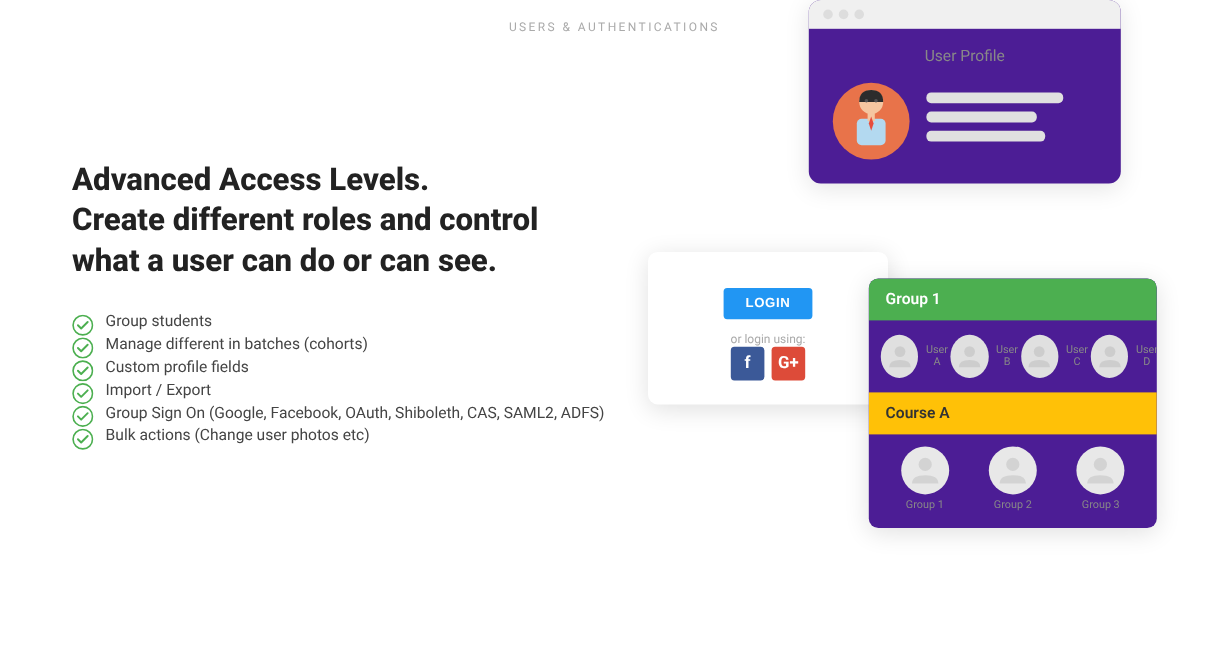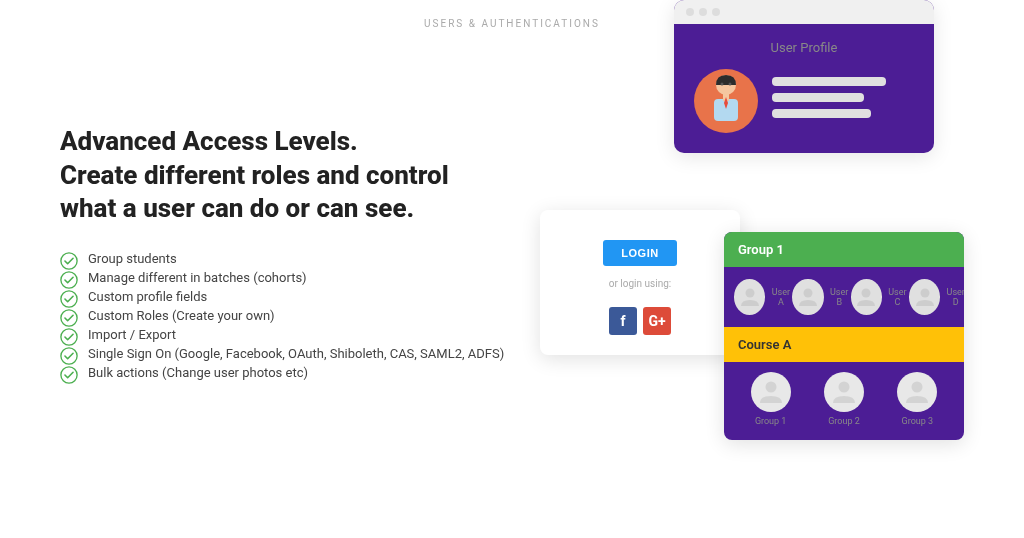--- a/index.html
+++ b/index.html
@@ -175,21 +175,21 @@
       letter-spacing: 0.5px;
       cursor: pointer;
       display: block;
       margin: 0 auto 12px auto;
     }
 
     .login-or {
       font-size: 10px;
       color: #aaa;
       text-align: center;
-      margin-bottom: 18px;
+      margin-bottom: 0;
     }
 
     .social-buttons {
       display: flex;
       gap: 6px;
       justify-content: center;
     }
 
     .social-btn {
       width: 28px;
@@ -340,35 +340,28 @@
         <circle cx="10" cy="10" r="9" stroke="#4CAF50" stroke-width="1.5"></circle>
         <polyline points="5.5,10 8.5,13 14.5,7" stroke="#4CAF50" stroke-width="1.8" stroke-linecap="round" stroke-linejoin="round"></polyline>
       </svg>
       <span>Custom profile fields</span>
     </li>
         <li class="feature-item">
       <svg class="check-icon" viewBox="0 0 20 20" fill="none" xmlns="http://www.w3.org/2000/svg">
         <circle cx="10" cy="10" r="9" stroke="#4CAF50" stroke-width="1.5"></circle>
         <polyline points="5.5,10 8.5,13 14.5,7" stroke="#4CAF50" stroke-width="1.8" stroke-linecap="round" stroke-linejoin="round"></polyline>
       </svg>
-      <span>Custom Roles (Create your own)</span>
+      <span>Import / Export</span>
     </li>
         <li class="feature-item">
       <svg class="check-icon" viewBox="0 0 20 20" fill="none" xmlns="http://www.w3.org/2000/svg">
         <circle cx="10" cy="10" r="9" stroke="#4CAF50" stroke-width="1.5"></circle>
         <polyline points="5.5,10 8.5,13 14.5,7" stroke="#4CAF50" stroke-width="1.8" stroke-linecap="round" stroke-linejoin="round"></polyline>
       </svg>
-      <span>Import / Export</span>
-    </li>
-        <li class="feature-item">
-      <svg class="check-icon" viewBox="0 0 20 20" fill="none" xmlns="http://www.w3.org/2000/svg">
-        <circle cx="10" cy="10" r="9" stroke="#4CAF50" stroke-width="1.5"></circle>
-        <polyline points="5.5,10 8.5,13 14.5,7" stroke="#4CAF50" stroke-width="1.8" stroke-linecap="round" stroke-linejoin="round"></polyline>
-      </svg>
-      <span>Single Sign On (Google, Facebook, OAuth, Shiboleth, CAS, SAML2, ADFS)</span>
+      <span>Group Sign On (Google, Facebook, OAuth, Shiboleth, CAS, SAML2, ADFS)</span>
     </li>
         <li class="feature-item">
       <svg class="check-icon" viewBox="0 0 20 20" fill="none" xmlns="http://www.w3.org/2000/svg">
         <circle cx="10" cy="10" r="9" stroke="#4CAF50" stroke-width="1.5"></circle>
         <polyline points="5.5,10 8.5,13 14.5,7" stroke="#4CAF50" stroke-width="1.8" stroke-linecap="round" stroke-linejoin="round"></polyline>
       </svg>
       <span>Bulk actions (Change user photos etc)</span>
     </li>
       </ul>
   </div>

